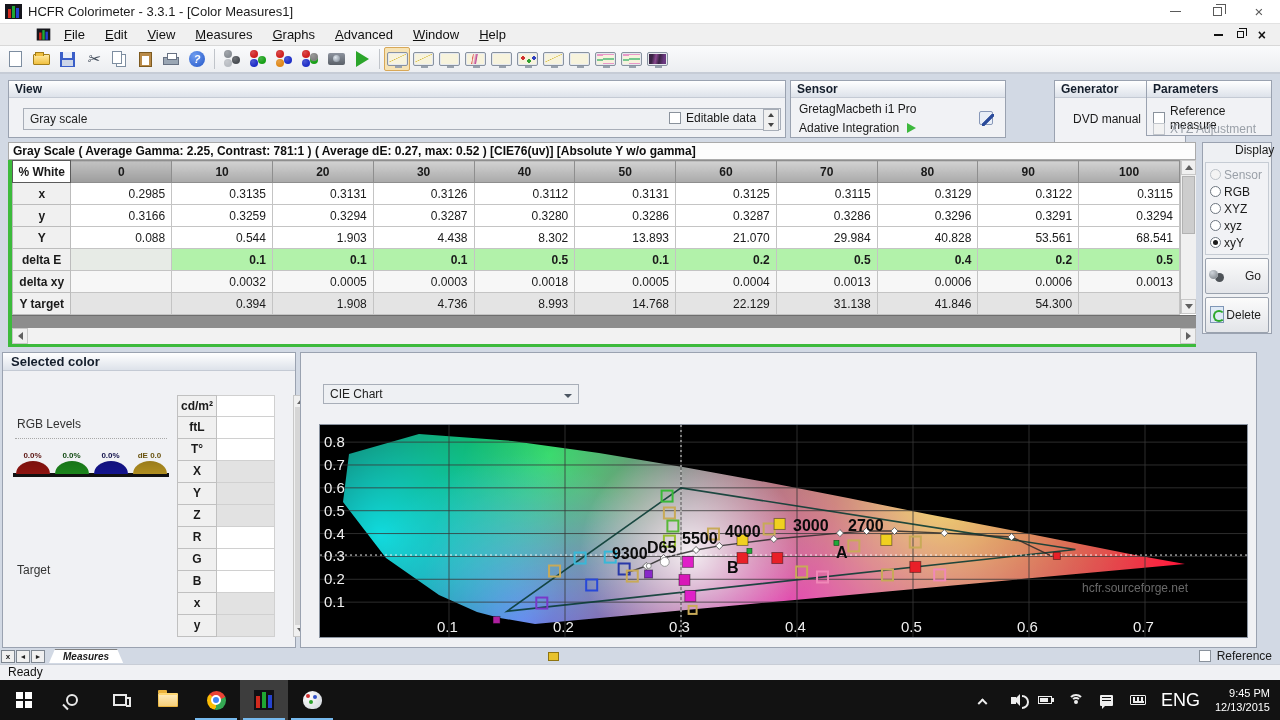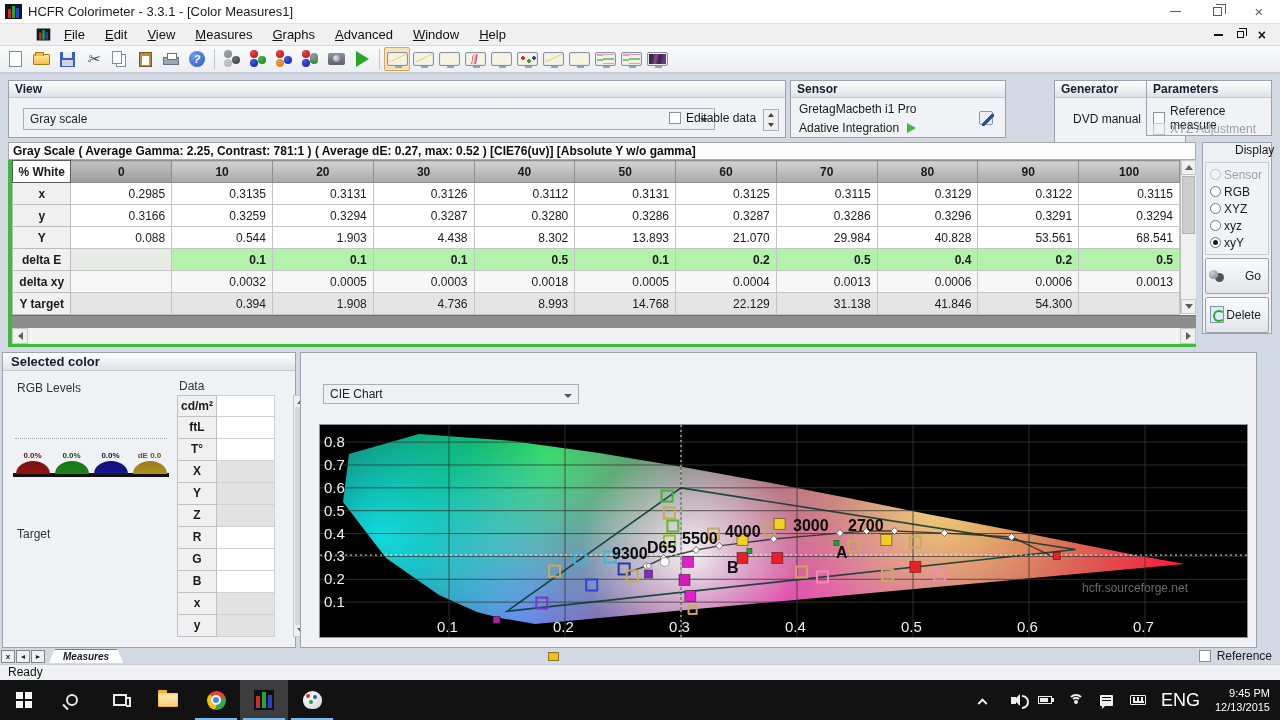--- a/index.html
+++ b/index.html
@@ -120,21 +120,21 @@
   .rlab { margin-left:3px; font-size:12px; }
   .dbtn { position:relative; margin:3px 2px 0 2px; height:36px; background:linear-gradient(#fbfbfb,#e3e5e9); border:1px solid #9aa2ae; border-radius:2px; display:flex; align-items:center; justify-content:flex-end; padding-right:7px; font-size:12px; color:#222; }
   .go-ico { position:absolute; left:3px; top:9px; width:18px; height:16px; }
   .go-ico::before { content:''; position:absolute; left:0; top:2px; width:9px; height:9px; border-radius:50%; background:radial-gradient(circle at 35% 30%,#cfd4da,#73797f); box-shadow:6px 3px 0 0 #4e5358; }
   .del-ico { position:absolute; left:4px; top:8px; width:14px; height:17px; background:#dfeaf6; border:1px solid #7e96b6; }
   .del-ico::after { content:''; position:absolute; left:2px; top:3px; width:8px; height:8px; border:2px solid #2ca82c; border-radius:50%; border-right-color:transparent; }
 
   
   .selcol { position:absolute; left:2px; top:352px; width:294px; height:296px; background:#f0f1f4; border:1px solid #9aa2b0; }
   .sec-hd { height:18px; background:linear-gradient(#ffffff,#dde2ea); border-bottom:1px solid #c4cad4; font-weight:bold; font-size:13px; color:#141e2c; padding:1px 16px 0 8px; }
-  .lab { position:absolute; font-size:12px; color:#333; }
+  .lab { position:absolute; font-size:12px; color:#333;margin-top:36px; }
   .dotline { position:absolute; left:12px; top:85px; width:152px; border-top:1px dotted #a8a8a8; }
   .bars { position:absolute; left:10px; top:98px; width:156px; }
   .barcols { display:flex; }
   .barcol { width:39px; text-align:center; }
   .blab { font-size:8px; font-weight:bold; display:block; margin-bottom:1px; }
   .mound { width:34px; height:13px; margin:0 auto; border-radius:17px 17px 0 0 / 13px 13px 0 0; }
   .baseline { height:4px; background:#111; margin-top:-1px; }
   .dtable { position:absolute; left:174px; top:42px; width:116px; }
   .drow { display:flex; height:22px; }
   .dlabel { width:40px; background:#f0f0f0; border:1px solid #c0c0c0; border-top:none; font-weight:bold; text-align:center; line-height:21px; font-size:12px; }
@@ -343,21 +343,21 @@
       <span class="tbi mon">
         <i class="scr scr-waves"></i>
       </span>
       <span class="tbi mon">
         <i class="scr scr-dark"></i>
       </span>
     </div>
 
   <div class="panel" style="left:8px; top:80px; width:778px; height:58px;">
     <div class="hd">View</div>
-    <div class="combo" style="position:absolute; left:14px; top:27px; width:692px;">
+    <div class="combo" style="position:absolute; left:14px; top:27px; width:758px;">
       <span>Gray scale</span>
       <span class="arr"></span>
     </div>
     <div style="position:absolute; left:660px; top:30px; display:flex; align-items:center;">
       <span class="cb"></span>
       <span class="cbl">Editable data</span>
     </div>
     <div class="spinner">
       <div class="up"></div>
       <div class="dn"></div>

